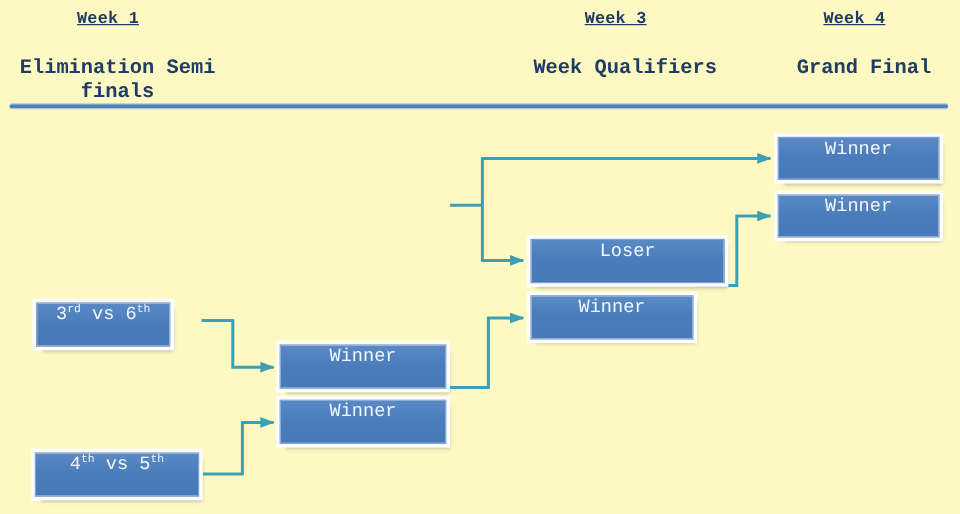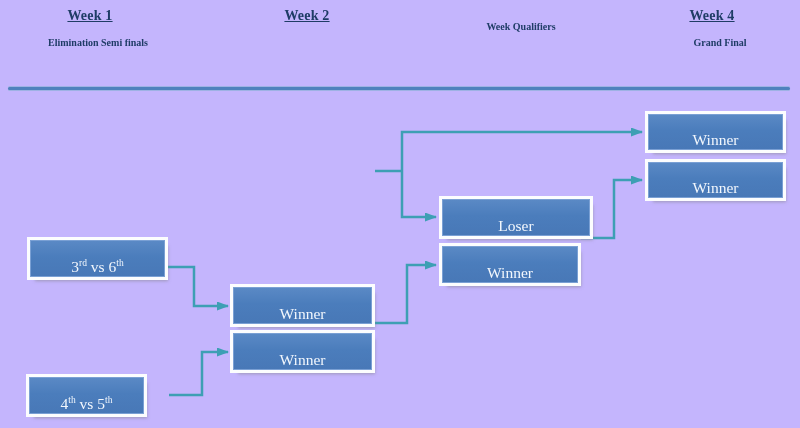--- a/index.html
+++ b/index.html
@@ -1,41 +1,41 @@
 <!DOCTYPE html>
 <html style="--connector: #3d9fb4; --divider: #4f81bd; --header-text: #1f3c66; --box-border: #7aa0d4; --box-text: #f2f7fd;"><head>
 <meta charset="utf-8">
 <style>
   html, body { margin: 0; padding: 0; background: #ffffff; }
   #canvas {
     position: relative;
     width: 800px;
     height: 428px;
-    background: #c4b5fd;
+    background: #fef9c3;
     overflow: hidden;
-    font-family: Liberation Serif, serif;
+    font-family: Liberation Mono, monospace;
   }
 
   
   .hcol {
     position: absolute;
     top: 8px;
     width: 180px;
     text-align: center;
     color: var(--header-text, #1f3c66);
   }
   .hcol-title {
     font-size: 14px;
     font-weight: bold;
     text-decoration: underline;
     letter-spacing: 0.2px;
   }
   .hcol-sub {
-    margin-top: 9px;
-    font-size: 10px;
+    margin-top: 24px;
+    font-size: 17px;
     font-weight: bold;
     line-height: 20px;
     padding-left: 16px;
   }
 
   .divider {
     position: absolute;
     left: 8px;
     top: 87px;
     width: 782px;
@@ -58,21 +58,21 @@
     stroke-width: 2.5;
     stroke-linejoin: miter;
   }
   .arrowhead { fill: var(--connector, #3d9fb4); }
 
   
   .box {
     position: absolute;
     z-index: 2;
     display: flex;
-    align-items: flex-end;
+    align-items: flex-start;
     justify-content: center;
     box-sizing: border-box;
     background: linear-gradient(180deg, #5a89c5 0%, #4b7dbc 45%, #4878b7 100%);
     border: 1px solid var(--box-border, #7aa0d4);
     box-shadow: 0 0 0 3px #fcfdfe, 4px 5px 3px -1px rgba(125,125,130,0.55);
     color: var(--box-text, #f2f7fd);
     font-size: 15.5px;
   }
   .box sup {
     font-size: 9.5px;
@@ -86,23 +86,23 @@
 <div id="canvas">
 
   <div class="hcol" style="left:0px">
     <div class="hcol-title">Week 1</div>
     <div class="hcol-sub">
       <div>Elimination Semi finals</div>
       <div></div>
     </div>
   </div>
   <div class="hcol" style="left:217px">
-    <div class="hcol-title">Week 2</div>
   </div>
   <div class="hcol" style="left:423px">
+    <div class="hcol-title">Week 3</div>
     <div class="hcol-sub">
       <div>Week Qualifiers</div>
       <div></div>
     </div>
   </div>
   <div class="hcol" style="left:622px">
     <div class="hcol-title">Week 4</div>
     <div class="hcol-sub">
       <div>Grand Final</div>
       <div></div>
@@ -120,37 +120,37 @@
     <path class="connector" d="M375 171 H402"></path>
     <path class="connector" d="M402 171 V132 H642" marker-end="url(#arrow)"></path>
     <path class="connector" d="M402 171 V217 H436" marker-end="url(#arrow)"></path>
     <path class="connector" d="M168 267 H194 V306 H228" marker-end="url(#arrow)"></path>
     <path class="connector" d="M169 395 H202 V352 H228" marker-end="url(#arrow)"></path>
     <path class="connector" d="M375 323 H407 V265 H436" marker-end="url(#arrow)"></path>
     <path class="connector" d="M581 238 H614 V180 H642" marker-end="url(#arrow)"></path>
   </svg>
 
 
-  <div class="box" style="left:30px; top:240px; width:135px; height:37px">
+  <div class="box" style="left:30px; top:252px; width:112px; height:37px">
     <span><span>3</span><sup>rd</sup><span> vs </span><span>6</span><sup>th</sup></span>
   </div>
 
-  <div class="box" style="left:29px; top:377px; width:115px; height:37px">
+  <div class="box" style="left:29px; top:377px; width:137px; height:37px">
     <span><span>4</span><sup>th</sup><span> vs </span><span>5</span><sup>th</sup></span>
   </div>
 
   <div class="box" style="left:233px; top:287px; width:139px; height:37px">
     <span>Winner</span>
   </div>
 
   <div class="box" style="left:233px; top:333px; width:139px; height:37px">
     <span>Winner</span>
   </div>
 
-  <div class="box" style="left:442px; top:199px; width:148px; height:37px">
+  <div class="box" style="left:442px; top:199px; width:162px; height:37px">
     <span>Loser</span>
   </div>
 
   <div class="box" style="left:442px; top:246px; width:136px; height:37px">
     <span>Winner</span>
   </div>
 
   <div class="box" style="left:648px; top:114px; width:135px; height:36px">
     <span>Winner</span>
   </div>

